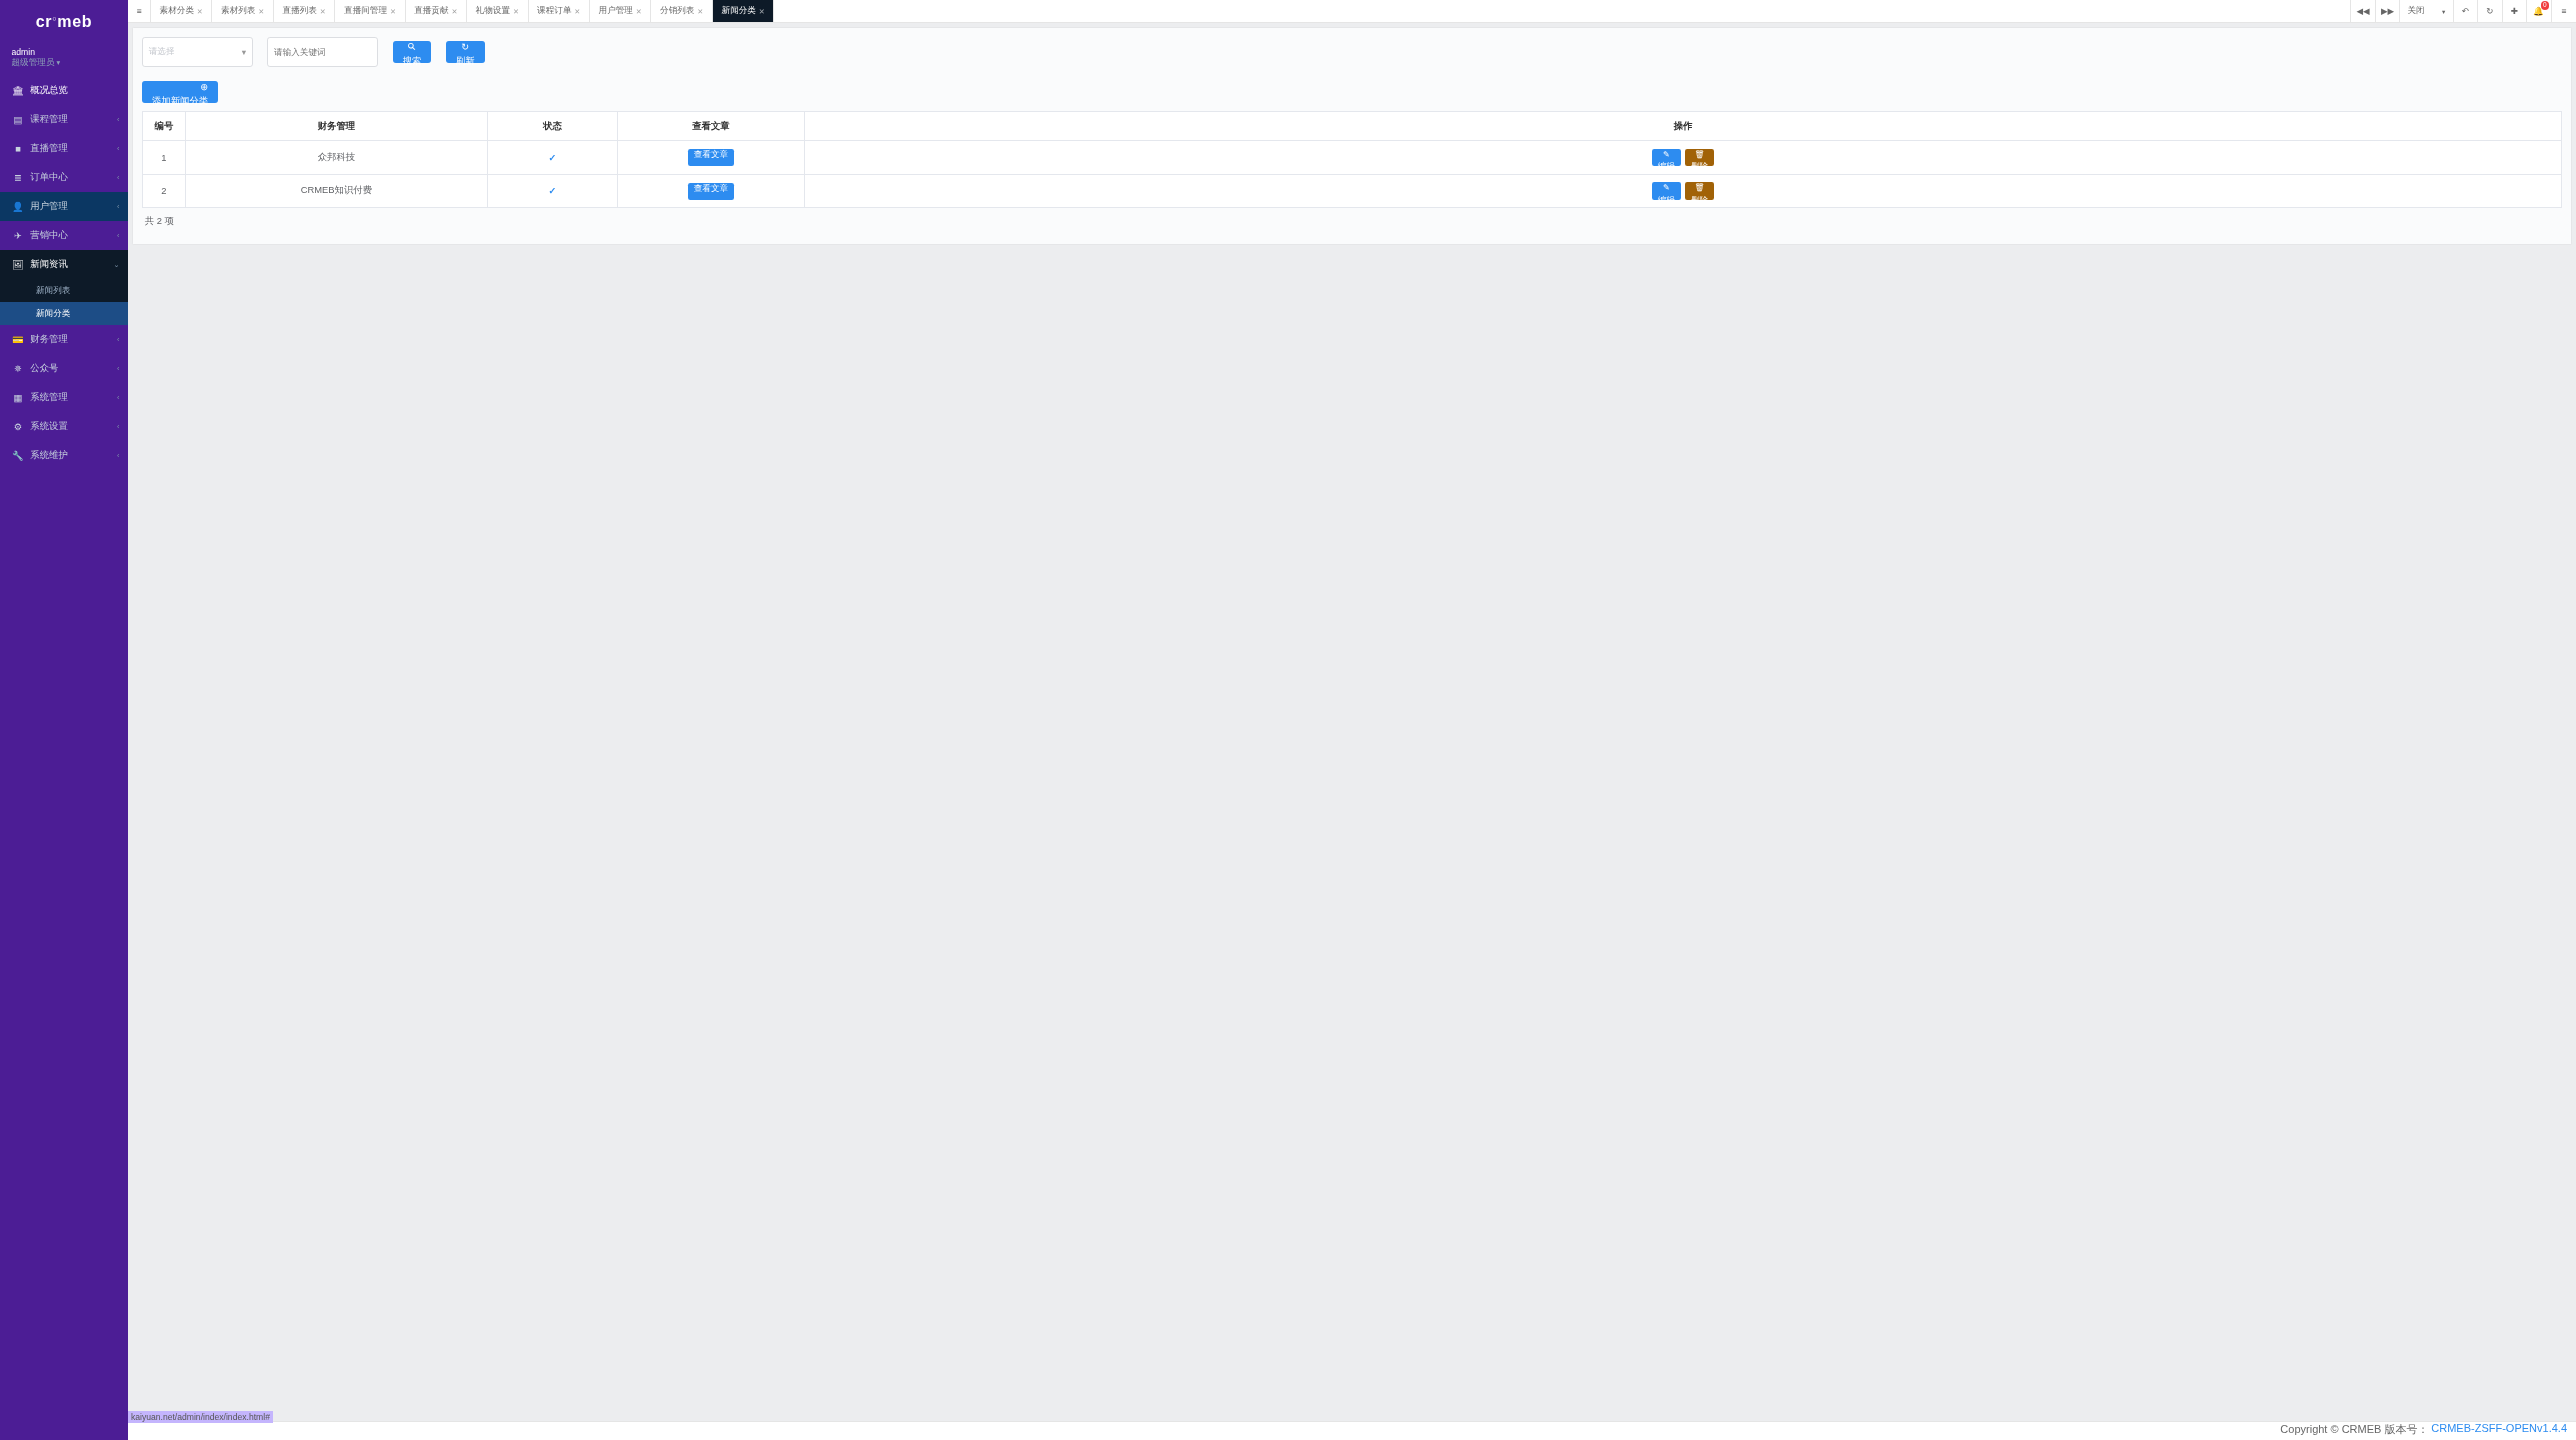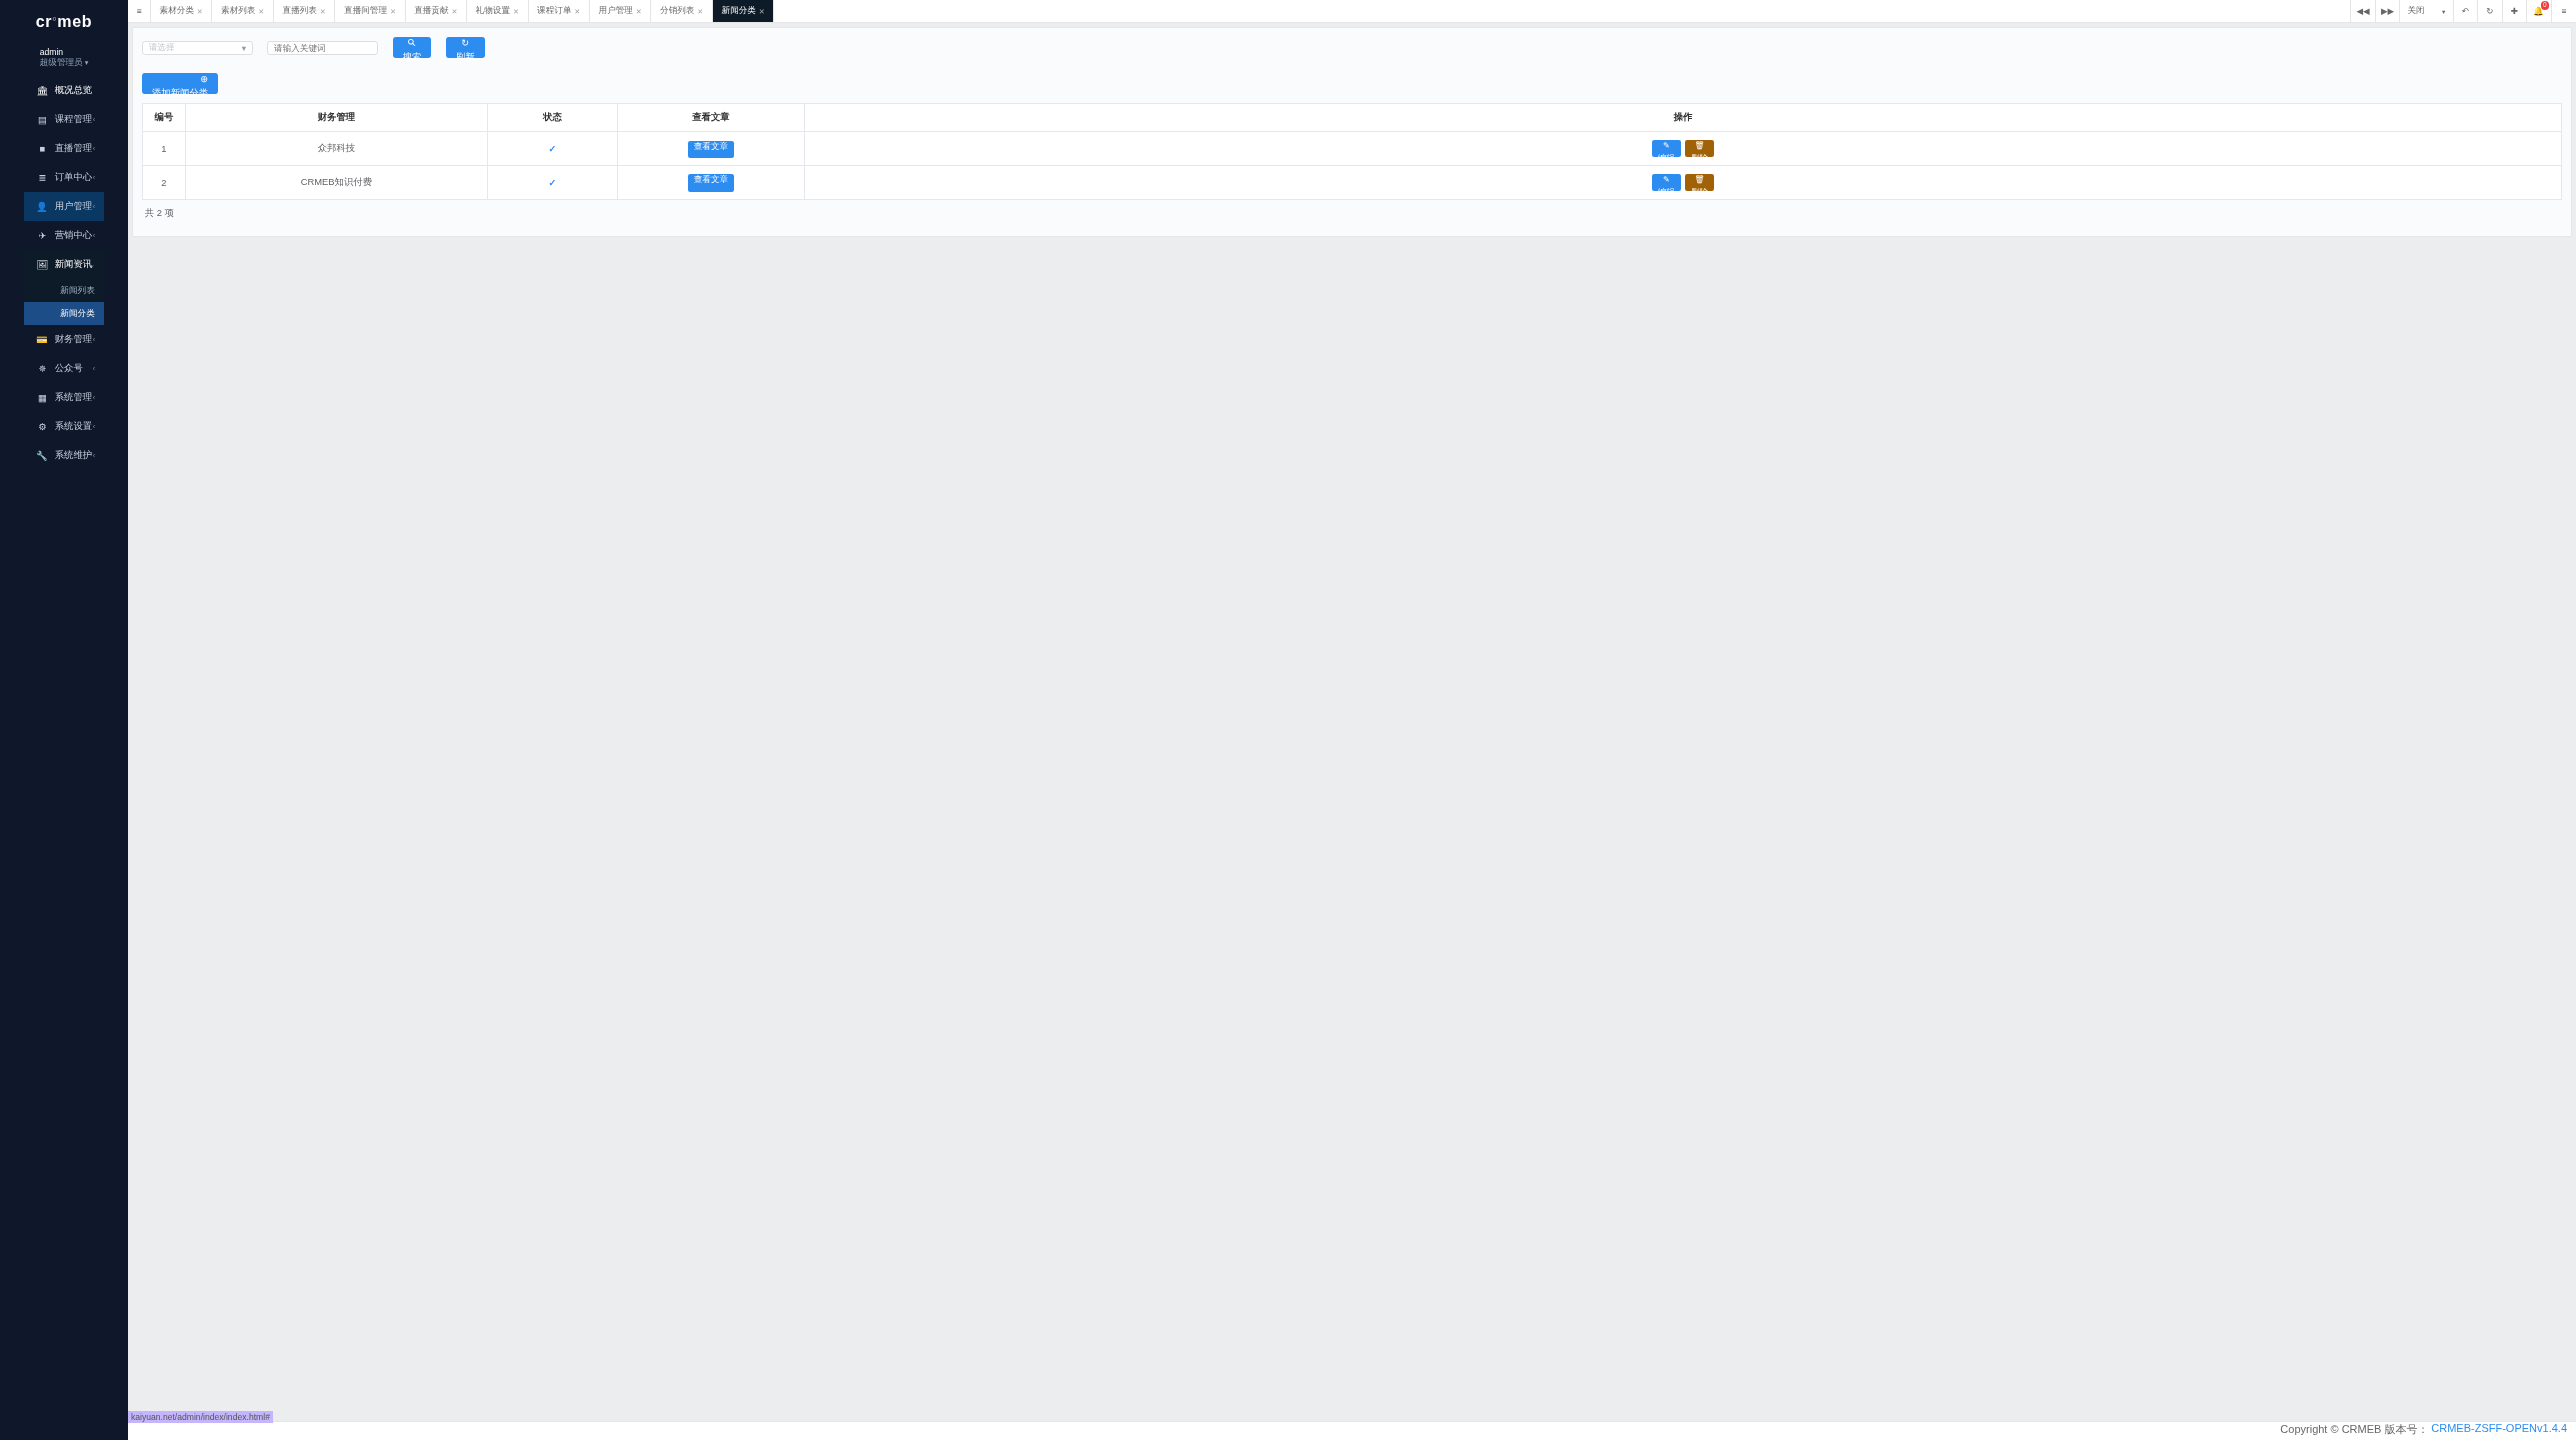--- a/index.html
+++ b/index.html
@@ -1,20 +1,20 @@
 <!DOCTYPE html>
 <html><head>
 <meta charset="utf-8">
 <style>
   * { box-sizing: border-box; margin: 0; padding: 0; }
   html, body { height: 100%; font-family: -apple-system, BlinkMacSystemFont, "Segoe UI", Helvetica, Arial, sans-serif; font-size: 9.4px; color: #333; }
   body { display: flex; background: #f0f2f5; overflow: hidden; }
 
   
-  .sidebar { width: 128px; flex-shrink: 0; background: #0f172a; color: #c7d2de; display: flex; flex-direction: column; height: 100vh; align-items: center; }
+  .sidebar { width: 128px; flex-shrink: 0; background: #4c1d95; color: #c7d2de; display: flex; flex-direction: column; height: 100vh; }
   .logo-box { height: 43px; display:flex; align-items:center; justify-content:center; }
   .logo-text { font-size: 16px; font-weight: 600; color:#fff; letter-spacing:0.7px; }
   .logo-text .dot::before { content:"○"; font-size:7.2px; position:relative; top:-5.8px; }
   .user-box { padding: 4.3px 11.5px 7.2px; }
   .user-name { color:#fff; font-size:8.6px; }
   .user-role { color:#8ea3b8; font-size:8.6px; cursor:pointer; }
   .user-role::after { content:" ▾"; font-size:7.2px; }
   .nav { flex:1; overflow-y:auto; font-size:9.4px; }
   .nav-item { display:flex; align-items:center; padding: 0 11.5px; height:29px; cursor:pointer; color:#c7d2de; position:relative; }
   .nav-item .icon { width:13px; display:inline-block; text-align:center; margin-right:5.8px; font-size:9.4px; }
@@ -42,21 +42,21 @@
   .tbtn { width:24.5px; display:flex; align-items:center; justify-content:center; border-right:0.7px solid #e5e5e5; cursor:pointer; color:#666; position:relative; font-size:8.6px; }
   .tbtn.wide { width:auto; padding:0 7.2px; gap:16px; }
   .tbtn:last-child { border-right:none; }
   .tbtn .caret::after { content:"▾"; font-size:6.5px; margin-left:1.4px; }
   .badge { position:absolute; top:1.4px; right:1.4px; background:#f03e3e; color:#fff; font-size:6.5px; line-height:8.6px; min-width:8.6px; text-align:center; border-radius:4.3px; padding:0 1.4px; }
 
   
   .content { flex:1; background:#ecedef; padding:4.3px; display:flex; flex-direction:column; overflow:auto; }
   .card { background:#fafbfc; border:0.7px solid #e5e6e8; border-radius:1.4px; padding:8.6px; }
   .filter-row { display:flex; gap:14.4px; align-items:center; margin-bottom:14.4px; }
-  .form-input, .form-select { width:111px; height:14px; border:0.7px solid #dcdee2; border-radius:2.9px; padding:0 5.8px; font-size:8.6px; color:#515a6e; background:#fff; }
+  .form-input, .form-select { width:111px; height:30px; border:0.7px solid #dcdee2; border-radius:2.9px; padding:0 5.8px; font-size:8.6px; color:#515a6e; background:#fff; }
   .form-select { display:flex; align-items:center; justify-content:space-between; cursor:pointer; color:#c5c8ce; }
   .form-select::after { content:"▾"; color:#999; }
   .btn { display:inline-flex; align-items:center; gap:2.9px; height:21.6px; padding:0 10px; border:none; border-radius:2.9px; font-size:9.4px; cursor:pointer; color:#fff;flex-direction:column; }
   .btn.btn-primary { background:#2d8cf0; }
   .btn .icon-search::before { content:"⚲"; transform: rotate(-45deg); display:inline-block; font-size:10px; }
   .btn .icon-refresh::before { content:"↻"; font-size:9.4px; }
   .btn .icon-plus::before { content:"⊕"; font-size:9.4px; }
   .btn.sm { height:17.3px; padding:0 5.8px; font-size:8.6px; border-radius:2.2px; }
   .btn.danger { background:#a16207; }
   .btn .icon-edit::before { content:"✎"; font-size:8px; }

